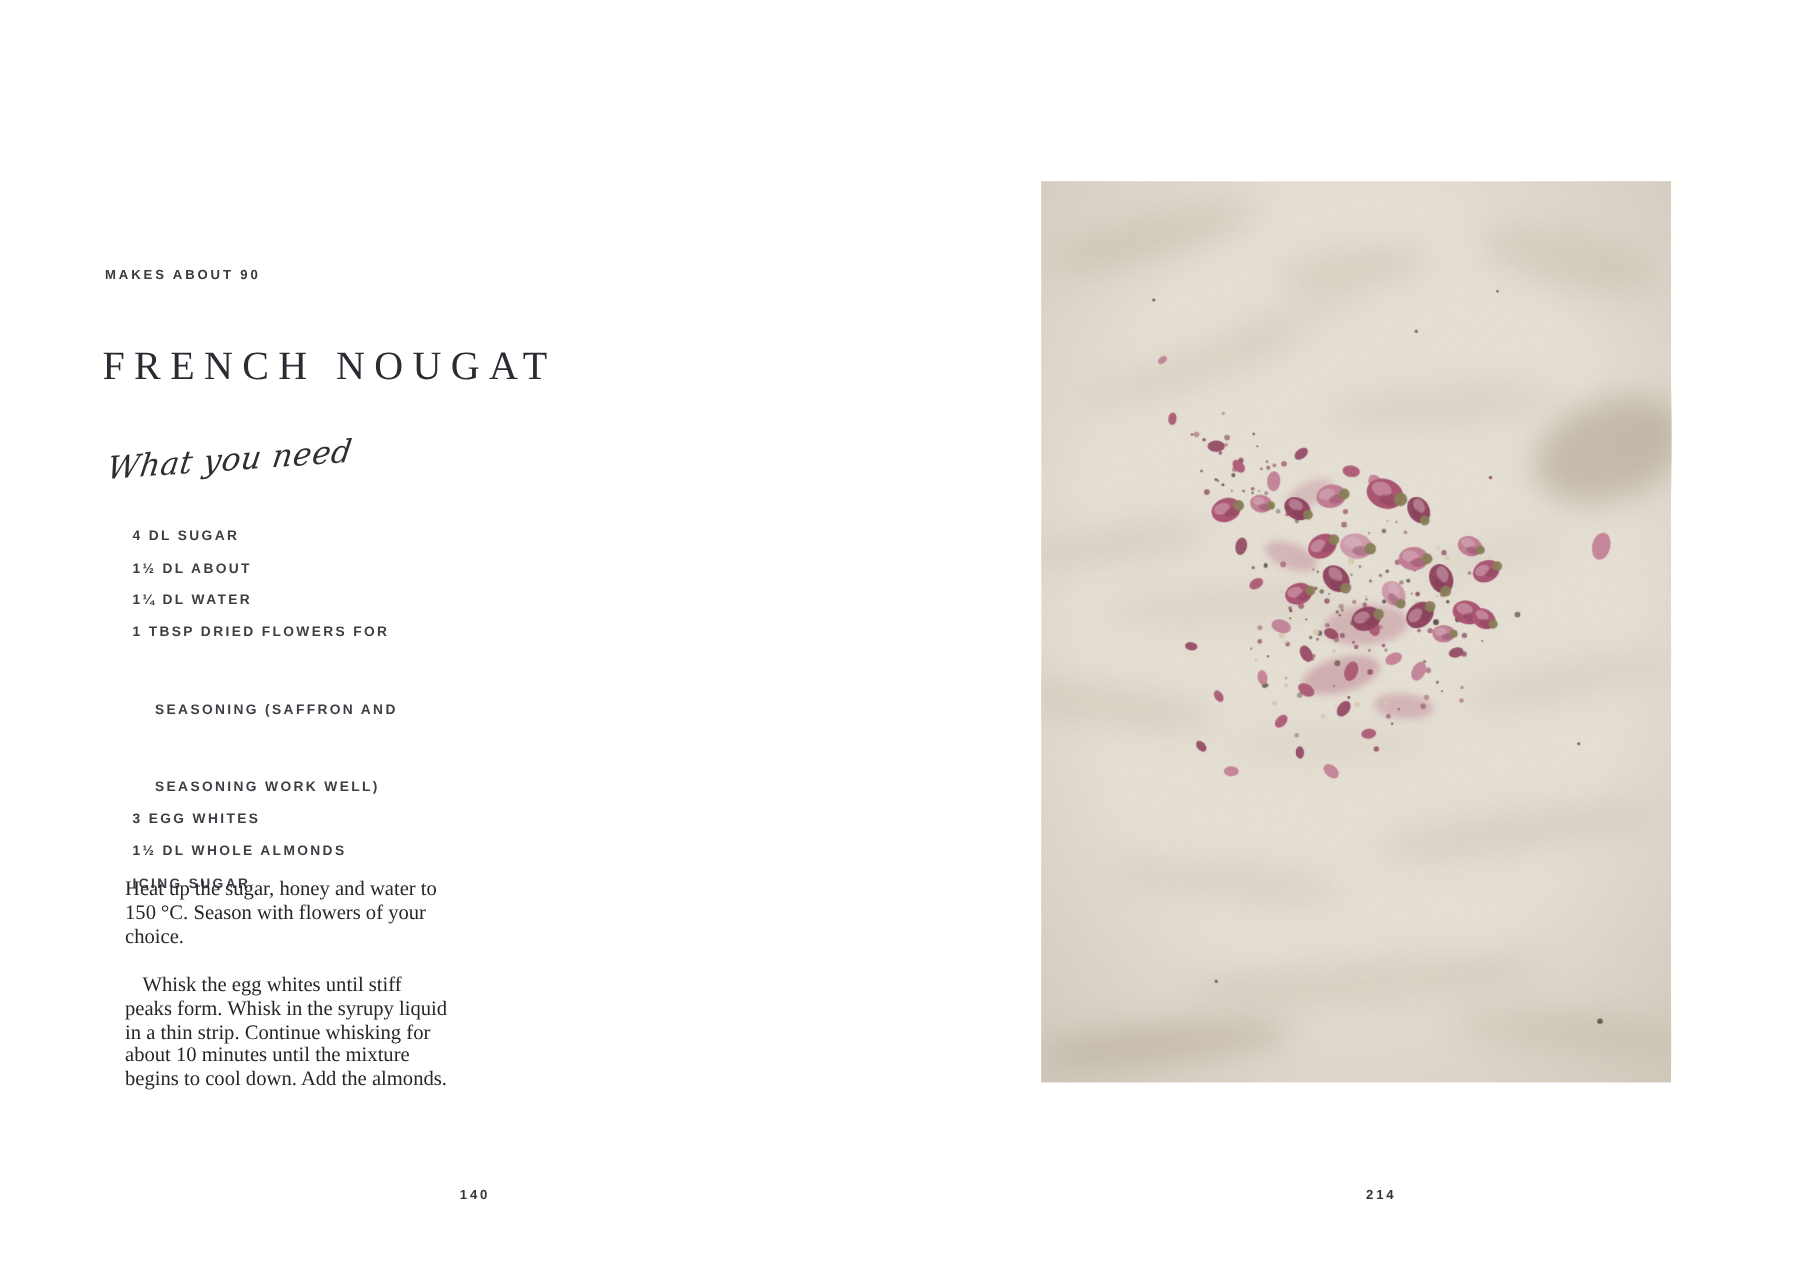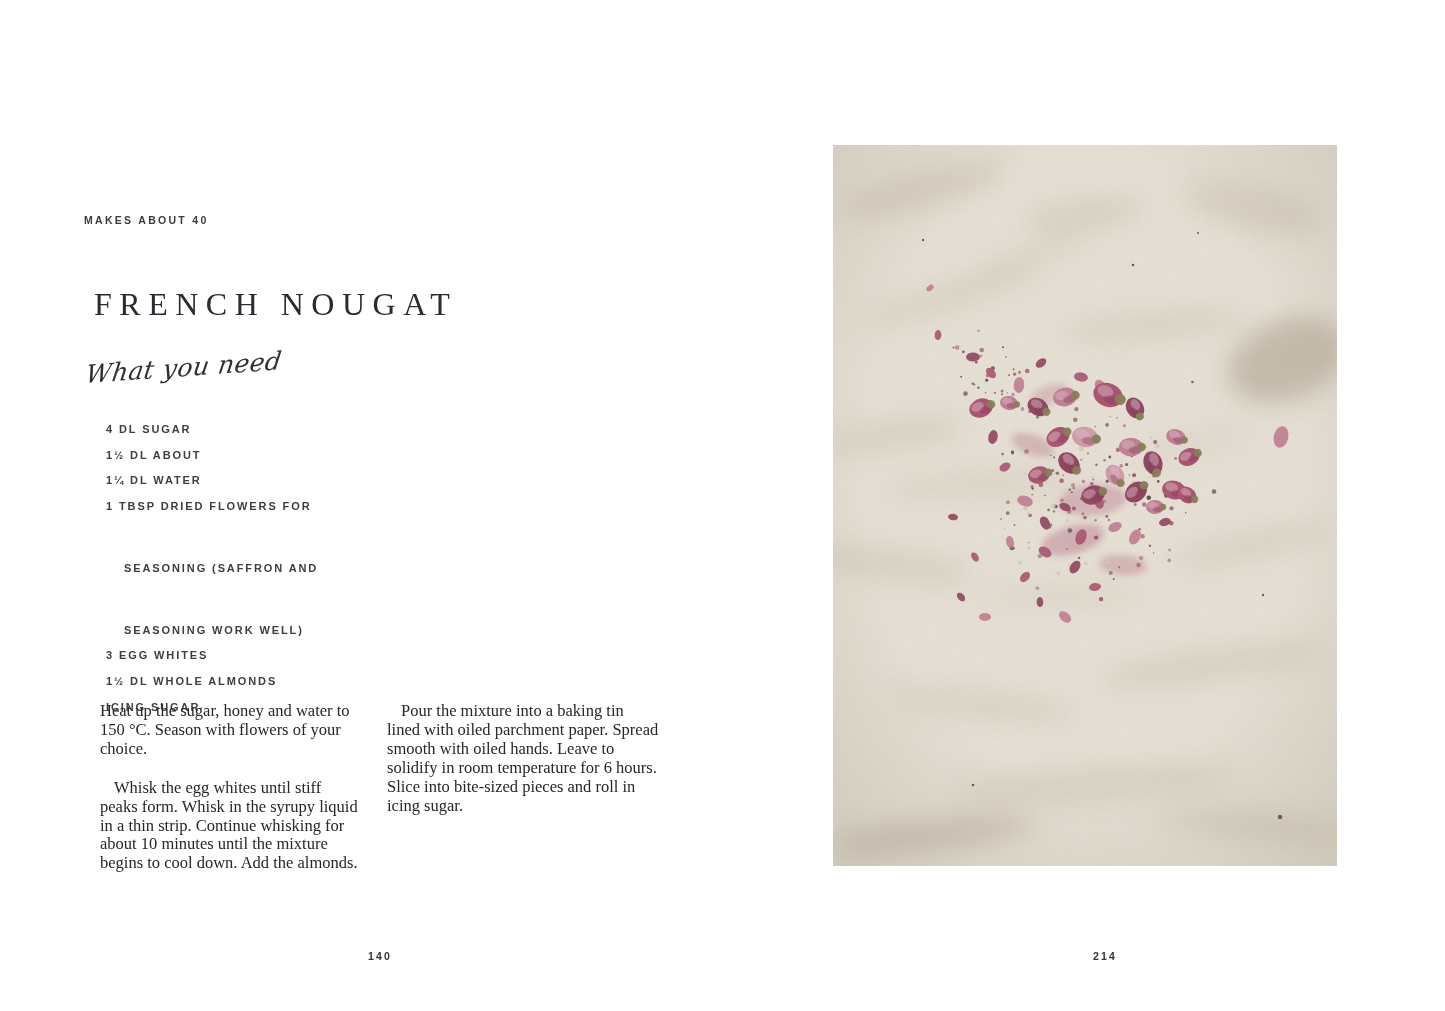--- a/index.html
+++ b/index.html
@@ -3,21 +3,21 @@
 <meta charset="utf-8">
 <style>
   html,body{margin:0;padding:0;background:#ffffff;}
   body{width:1445px;height:1011px;position:relative;overflow:hidden;
        font-family:"Liberation Sans",sans-serif;-webkit-font-smoothing:antialiased;}
   .spread{position:absolute;inset:0;background:#ffffff;}
 
   
   .yield{position:absolute;left:84px;top:214px;
          font-size:10.5px;font-weight:700;letter-spacing:2.3px;color:#3a3a40;}
-  .title{position:absolute;left:82px;top:274px;margin:12px;
+  .title{position:absolute;left:82px;top:274px;margin:0;
          font-family:"Liberation Serif",serif;font-weight:400;
          font-size:32px;letter-spacing:7.5px;color:#2b2b33;white-space:nowrap;}
   .script{position:absolute;left:86px;top:360px;
           font-family:"DejaVu Serif",serif;font-style:italic;
           font-size:25px;color:#2e2e33;transform:rotate(-4deg) skewX(-12deg);
           transform-origin:left center;letter-spacing:0.5px;}
   .ingredients{position:absolute;left:106px;top:417px;margin:0;padding:0;list-style:none;}
   .ing{font-size:11px;font-weight:600;letter-spacing:1.9px;color:#3d3d44;
        line-height:25.7px;white-space:nowrap;}
   .ing.cont{padding-left:18px;margin-top:36px;}
@@ -39,21 +39,21 @@
   
   .photo{position:absolute;left:833px;top:145px;width:504px;height:721px;margin:0;}
   .photo svg{display:block;}
 </style>
 </head>
 <body>
 
 <div class="spread">
 
   <section>
-    <div class="yield">MAKES ABOUT 40</div>
+    <div class="yield">MAKES ABOUT 90</div>
     <h1 class="title">FRENCH NOUGAT</h1>
     <div class="script">What you need</div>
 
     <ul class="ingredients">
 
         <li class="ing">4 DL SUGAR</li>
 
         <li class="ing">1½ DL ABOUT</li>
 
         <li class="ing">1¼ DL WATER</li>
@@ -71,25 +71,20 @@
         <li class="ing">ICING SUGAR</li>
 
     </ul>
 
     <div class="cols">
       <div class="col col1">
 
           <p class="para">Heat up the sugar, honey and water to 150 °C. Season with flowers of your choice.</p>
 
           <p class="para">Whisk the egg whites until stiff peaks form. Whisk in the syrupy liquid in a thin strip. Continue whisking for about 10 minutes until the mixture begins to cool down. Add the almonds.</p>
-
-      </div>
-      <div class="col col2">
-
-          <p class="para">Pour the mixture into a baking tin lined with oiled parchment paper. Spread smooth with oiled hands. Leave to solidify in room temperature for 6 hours. Slice into bite-sized pieces and roll in icing sugar.</p>
 
       </div>
     </div>
 
     <div class="pagenum pn-left">140</div>
   </section>
 
   <section>
     <figure class="photo">
       <svg id="photo-svg" viewBox="0 0 504 721" width="504" height="721" xmlns="http://www.w3.org/2000/svg">

